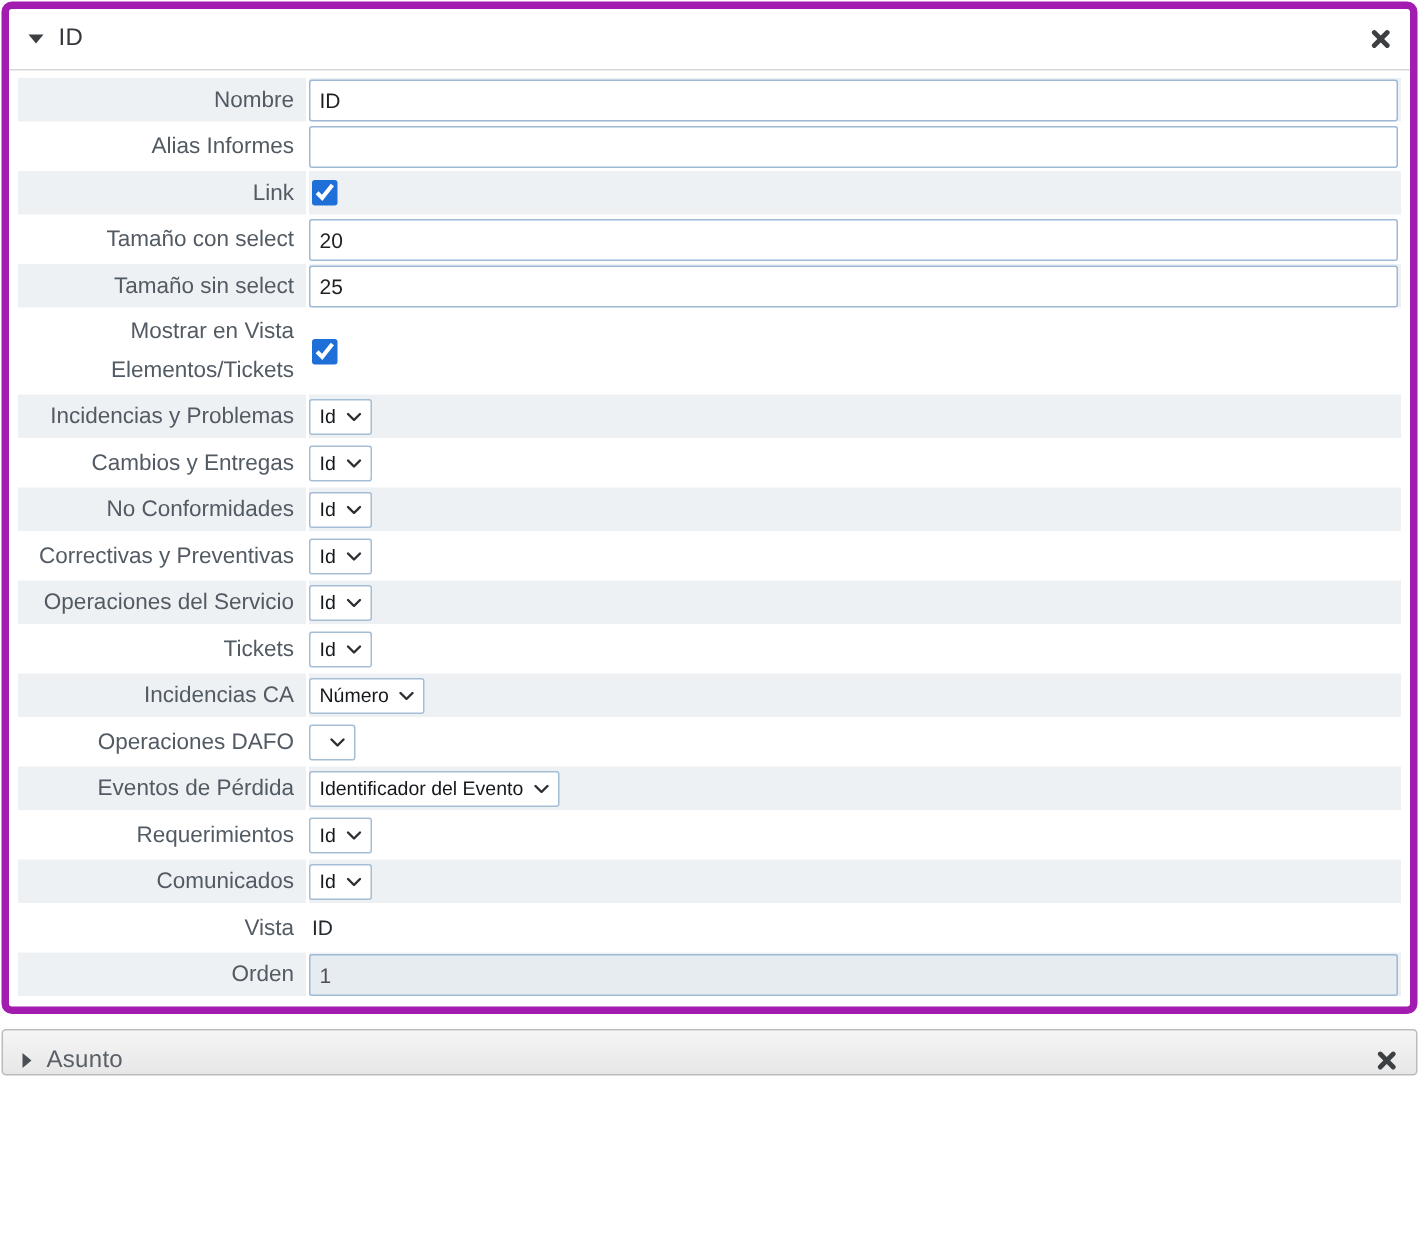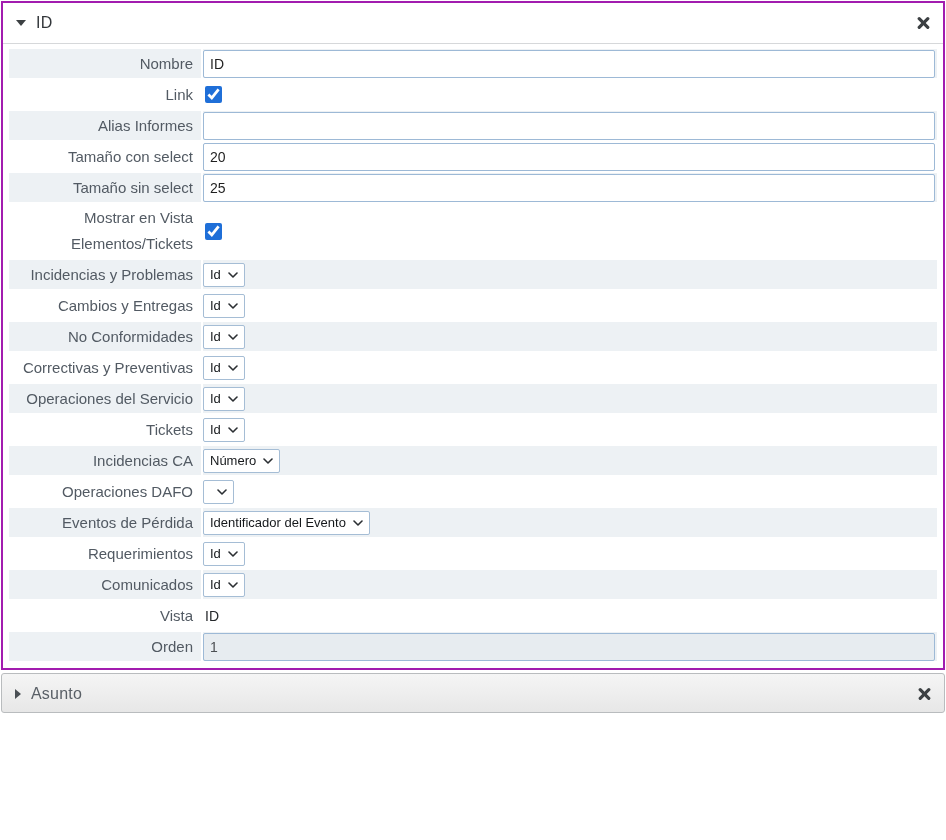--- a/index.html
+++ b/index.html
@@ -1,37 +1,37 @@
 <!DOCTYPE html>
 <html><head>
 <meta charset="utf-8">
 <style>
   html,body{margin:0;padding:0;background:#fff;width:946px;font-family:"Liberation Sans",sans-serif;}
   .page{width:944px;margin:1px;}
-  .panel{border:2px solid #a21caf;border-radius:0;background:#fff;box-sizing:border-box;}
+  .panel{border:5px solid #a21caf;border-radius:7px;background:#fff;box-sizing:border-box;}
   .panel-header{display:flex;align-items:center;height:40px;padding:0 13px;position:relative;}
   .panel-header.id-header{border-bottom:1px solid #d6d8da;}
   .caret{width:0;height:0;display:inline-block;flex:0 0 auto;}
   .caret-down{border-left:5px solid transparent;border-right:5px solid transparent;border-top:6px solid #3c4043;}
   .caret-right{border-top:5px solid transparent;border-bottom:5px solid transparent;border-left:6px solid #4a4f54;}
   .panel-title{margin-left:10px;font-size:16px;color:#33373b;letter-spacing:.2px;}
   .close-btn{position:absolute;right:13px;top:50%;transform:translateY(-50%);cursor:pointer;line-height:0;}
   .panel-body{padding:3px 4px 5px 4px;}
   table.field-table{width:100%;border-collapse:separate;border-spacing:2px;}
   td{vertical-align:middle;}
   .label-cell{width:176px;text-align:right;padding:1px 8px;height:27px;box-sizing:content-box;}
   .field-label{font-size:15px;line-height:26px;color:#525a63;}
   .value-cell{padding:0 2px 0 0;}
   tr.field-row:nth-child(odd) td{background:#edf1f4;}
   .text-input{display:block;width:100%;box-sizing:border-box;height:28px;border:1px solid #9db9d6;border-radius:2px;background:#fff;padding:0 6px;font-family:"Liberation Sans",sans-serif;font-size:14px;color:#1f1f1f;outline:none;}
   .text-input.disabled{background:#e7ecf0;color:#4c4f53;}
   .checkbox{width:17px;height:17px;accent-color:#1f6fd8;margin:0 0 0 2px;display:block;}
   .fake-select{display:inline-flex;align-items:center;gap:7px;height:22px;border:1px solid #a5bdd5;border-radius:2px;background:#fff;padding:0 6px;margin:2px 0;font-size:13px;color:#15181b;cursor:default;min-width:12px;}
   .static-value{font-size:14px;color:#25282b;padding-left:2px;}
-  .collapsed-panel{margin-top:3px;height:40px;background:linear-gradient(#f5f5f5,#e7e7e7);border:1px solid #b9bcbe;border-radius:3px;box-sizing:border-box;}
+  .collapsed-panel{margin-top:10px;height:31px;background:linear-gradient(#f5f5f5,#e7e7e7);border:1px solid #b9bcbe;border-radius:3px;box-sizing:border-box;}
   .collapsed-panel .panel-title{font-size:16px;color:#595f66;}
 </style>
 </head>
 <body>
 
 <div class="page">
 
   <div class="panel">
     <div class="panel-header id-header">
       <span class="caret caret-down"></span>
@@ -49,32 +49,32 @@
             <tr class="field-row">
     <td class="label-cell">
       <span class="field-label">Nombre</span>
     </td>
     <td class="value-cell">
                 <input type="text" class="text-input" value="ID" style="">
               </td>
   </tr>
             <tr class="field-row">
     <td class="label-cell">
+      <span class="field-label">Alias Informes</span>
+    </td>
+    <td class="value-cell">
+                <input type="text" class="text-input" style="">
+              </td>
+  </tr>
+            <tr class="field-row">
+    <td class="label-cell">
       <span class="field-label">Link</span>
     </td>
     <td class="value-cell">
                 <input type="checkbox" class="checkbox" checked="" style="">
-              </td>
-  </tr>
-            <tr class="field-row">
-    <td class="label-cell">
-      <span class="field-label">Alias Informes</span>
-    </td>
-    <td class="value-cell">
-                <input type="text" class="text-input" style="">
               </td>
   </tr>
             <tr class="field-row">
     <td class="label-cell">
       <span class="field-label">Tamaño con select</span>
     </td>
     <td class="value-cell">
                 <input type="text" class="text-input" value="20" style="">
               </td>
   </tr>

